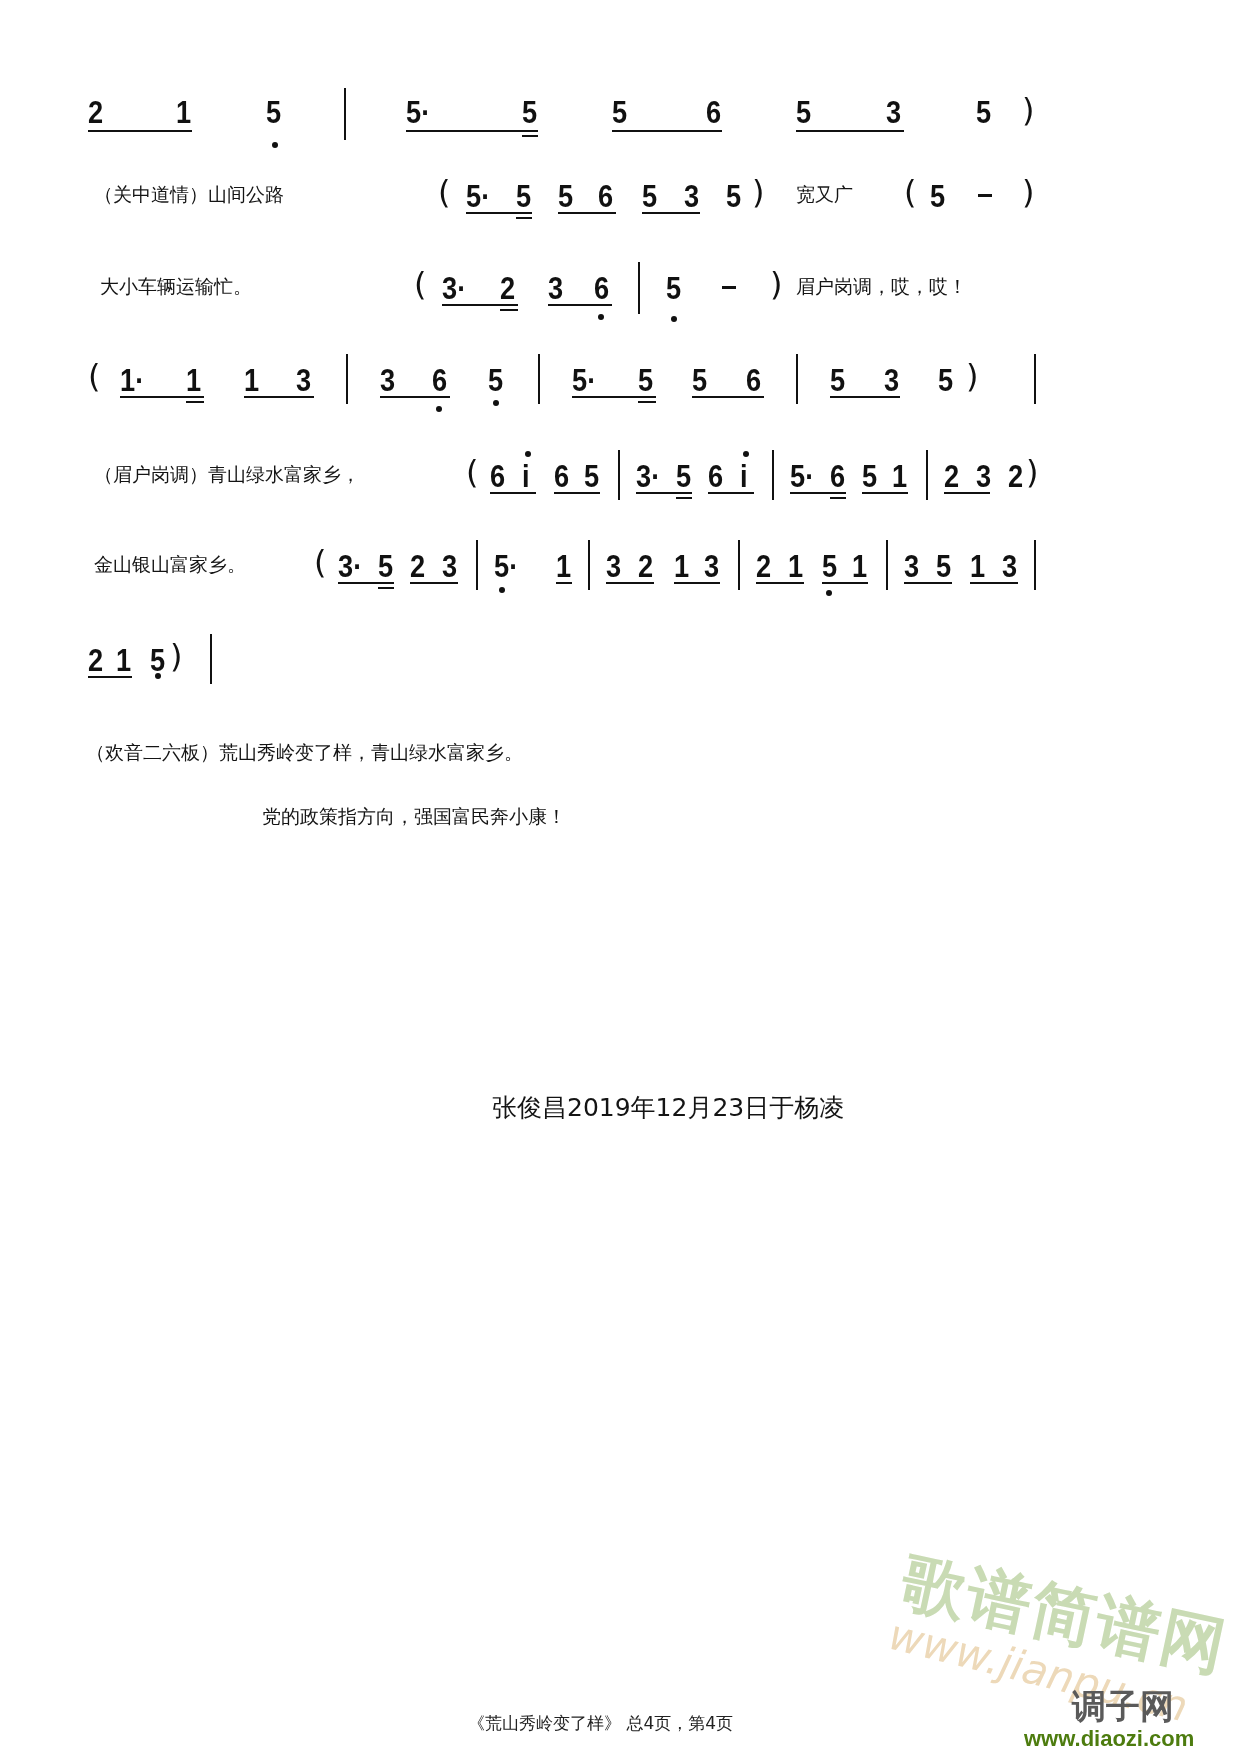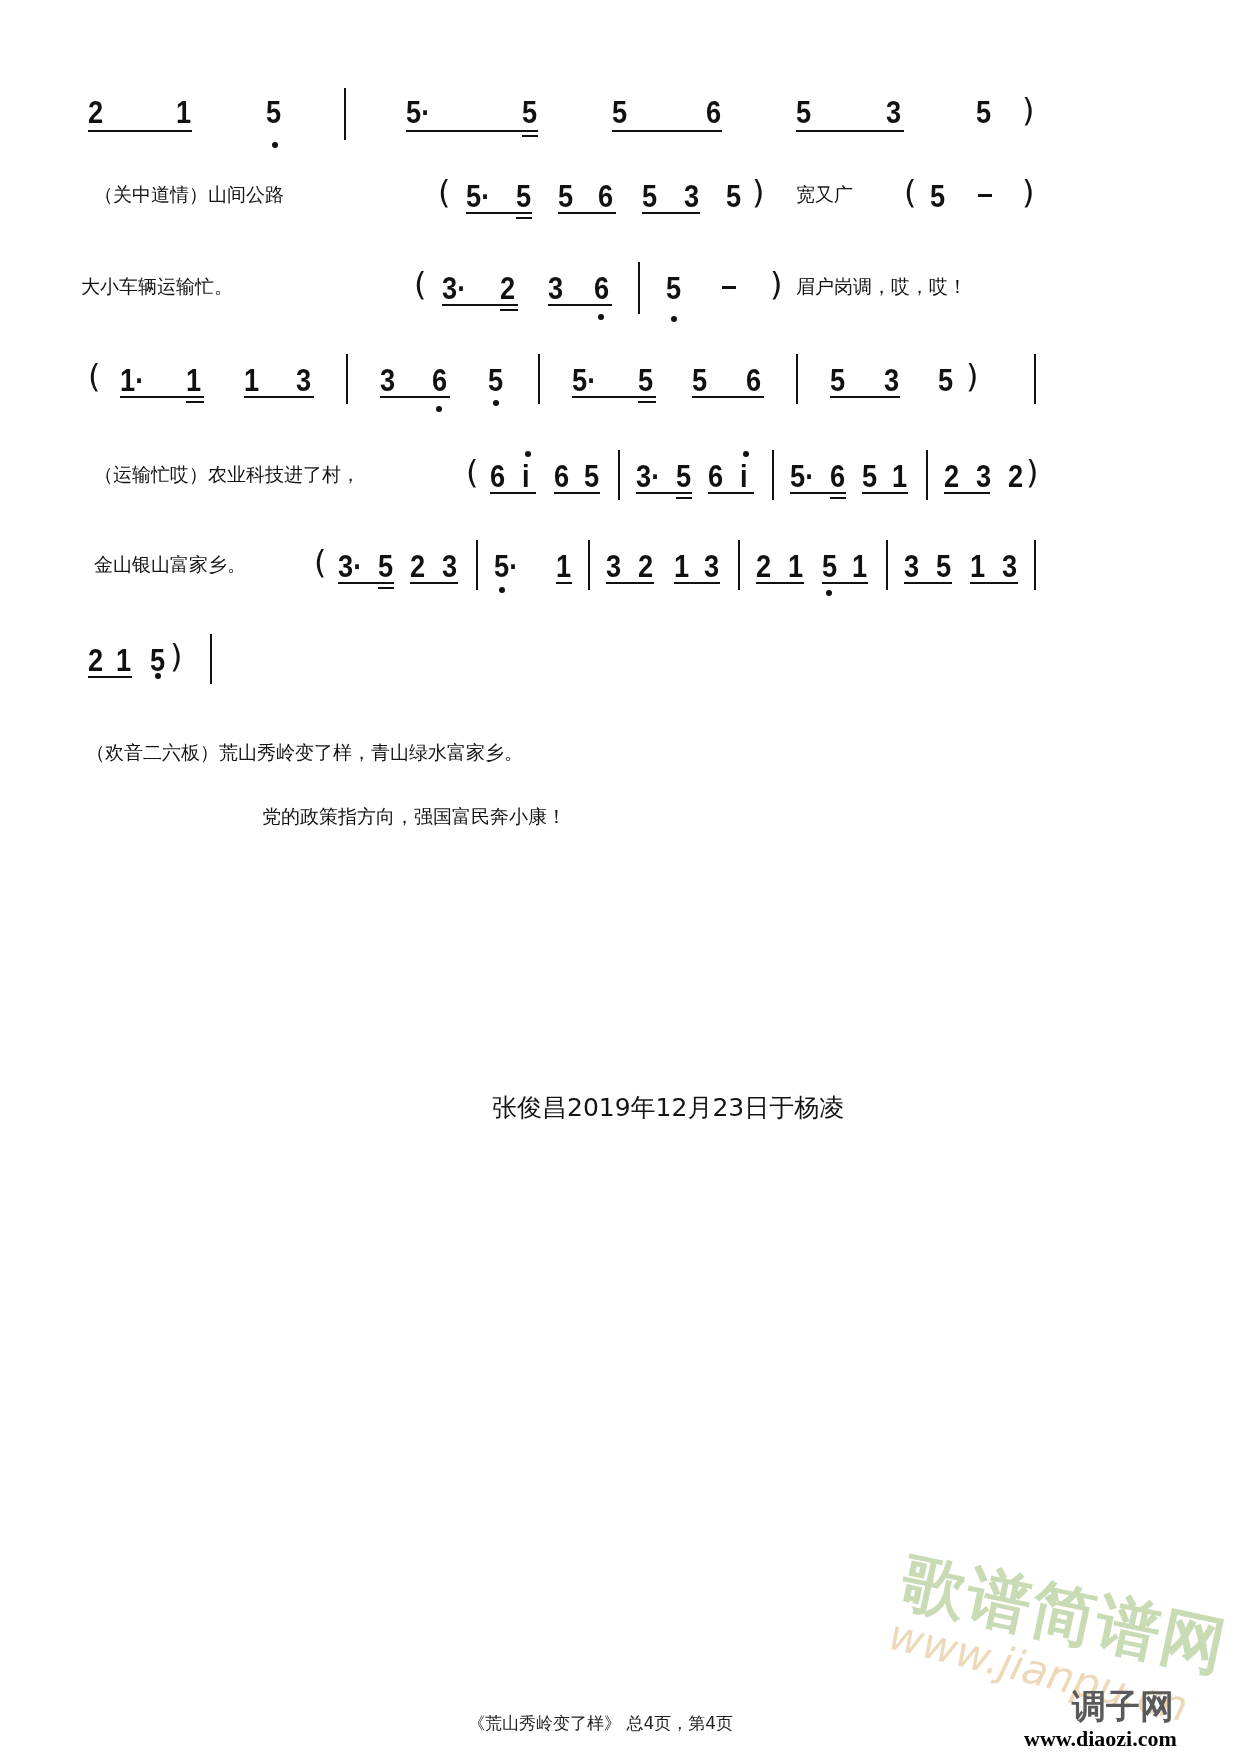--- a/index.html
+++ b/index.html
@@ -8,21 +8,21 @@
   .lyric { font-family: "DejaVu Sans", sans-serif; font-size: 19px; line-height: 32px; position: absolute; white-space: nowrap; color: #141414; }
   .paren { font-family: "DejaVu Sans", sans-serif; font-size: 32px; line-height: 32px; position: absolute; font-weight: normal; }
   .ul { position: absolute; height: 2px; background: #111; }
   .dot { position: absolute; width: 6px; height: 6px; border-radius: 50%; background: #111; }
   .bar { position: absolute; width: 2px; background: #111; }
   .dash { position: absolute; height: 3px; width: 14px; background: #111; }
   .footer { font-family: "DejaVu Sans", sans-serif; font-size: 17px; color: #222; position: absolute; white-space: nowrap; }
   .wm-green { position: absolute; font-family: "DejaVu Sans", sans-serif; font-weight: bold; font-size: 64px; color: #c9dbb4; transform: rotate(12deg); transform-origin: left top; white-space: nowrap; letter-spacing: 2px; }
   .wm-url { position: absolute; font-family: "DejaVu Sans", sans-serif; font-size: 42px; font-style: italic; color: #edd9b9; transform: rotate(14deg); transform-origin: left top; white-space: nowrap; }
   .wm-brand { position: absolute; font-family: "DejaVu Sans", sans-serif; font-weight: bold; font-size: 34px; color: #5a5a5a; white-space: nowrap; }
-  .wm-site { position: absolute; font-family: Liberation Serif, serif; font-size: 22px; color: #000000; white-space: nowrap; font-weight: bold; text-align: center; }
+  .wm-site { position: absolute; font-family: Liberation Sans, sans-serif; font-size: 22px; color: #4d7c0f; white-space: nowrap; font-weight: bold; text-align: center; }
 </style>
 </head>
 <body>
 
 <div>
   <span class="note" style="left:88px;top:96px">2</span>
   <span class="note" style="left:176px;top:96px">1</span>
   <div class="ul" style="left:88px;top:130px;width:104px"></div>
   <span class="note" style="left:266px;top:96px">5</span>
   <div class="dot" style="left:272px;top:142px"></div>
@@ -57,21 +57,21 @@
   <span class="note" style="left:726px;top:180px">5</span>
   <span class="paren" style="left:752px;top:176px">)</span>
   <span class="lyric" style="left:796px;top:178px">宽又广</span>
   <span class="paren" style="left:904px;top:176px">(</span>
   <span class="note" style="left:930px;top:180px">5</span>
   <div class="dash" style="left:978px;top:194px"></div>
   <span class="paren" style="left:1022px;top:176px">)</span>
 </div>
 
 <div>
-  <span class="lyric" style="left:81px;top:270px">大小车辆运输忙。</span>
+  <span class="lyric" style="left:100px;top:270px">大小车辆运输忙。</span>
   <span class="paren" style="left:414px;top:268px">(</span>
   <span class="note" style="left:442px;top:272px">3·</span>
   <span class="note" style="left:500px;top:272px">2</span>
   <div class="ul" style="left:442px;top:304px;width:76px"></div>
   <div class="ul" style="left:500px;top:309px;width:18px"></div>
   <span class="note" style="left:548px;top:272px">3</span>
   <span class="note" style="left:594px;top:272px">6</span>
   <div class="ul" style="left:548px;top:304px;width:64px"></div>
   <div class="dot" style="left:598px;top:314px"></div>
   <div class="bar" style="left:638px;top:262px;height:52px"></div>
@@ -109,21 +109,21 @@
   <div class="bar" style="left:796px;top:354px;height:50px"></div>
   <span class="note" style="left:830px;top:364px">5</span>
   <span class="note" style="left:884px;top:364px">3</span>
   <div class="ul" style="left:830px;top:396px;width:70px"></div>
   <span class="note" style="left:938px;top:364px">5</span>
   <span class="paren" style="left:966px;top:360px">)</span>
   <div class="bar" style="left:1034px;top:354px;height:50px"></div>
 </div>
 
 <div>
-  <span class="lyric" style="left:94px;top:458px">（运输忙哎）农业科技进了村，</span>
+  <span class="lyric" style="left:94px;top:458px">（眉户岗调）青山绿水富家乡，</span>
   <span class="paren" style="left:466px;top:456px">(</span>
   <span class="note" style="left:490px;top:460px">6</span>
   <span class="note" style="left:522px;top:460px">i</span>
   <div class="dot" style="left:525px;top:451px"></div>
   <div class="ul" style="left:490px;top:492px;width:46px"></div>
   <span class="note" style="left:554px;top:460px">6</span>
   <span class="note" style="left:584px;top:460px">5</span>
   <div class="ul" style="left:554px;top:492px;width:46px"></div>
   <div class="bar" style="left:618px;top:450px;height:50px"></div>
   <span class="note" style="left:636px;top:460px">3·</span>

